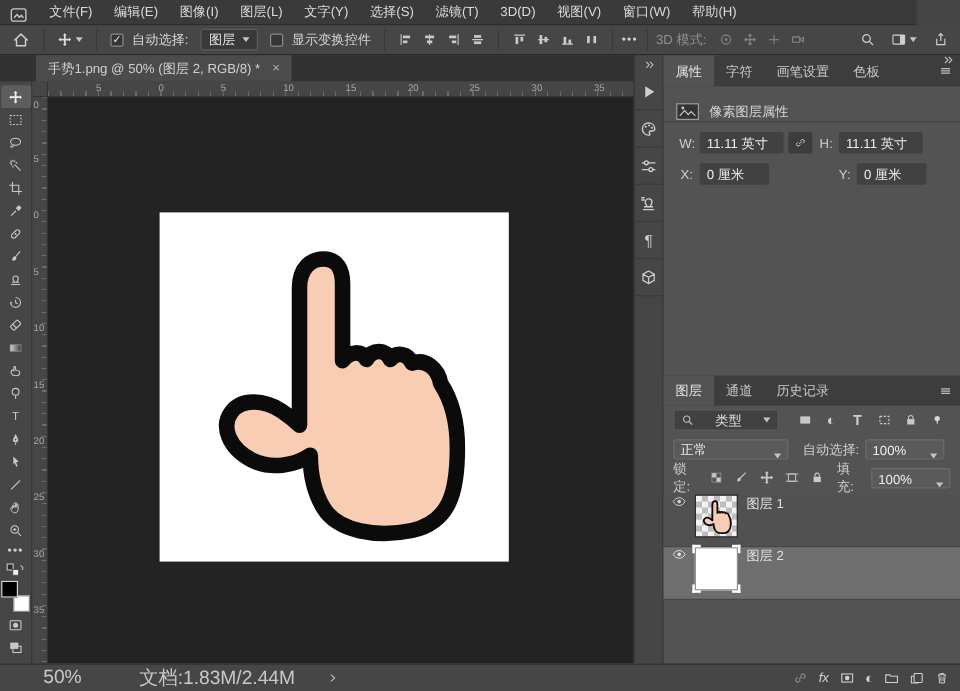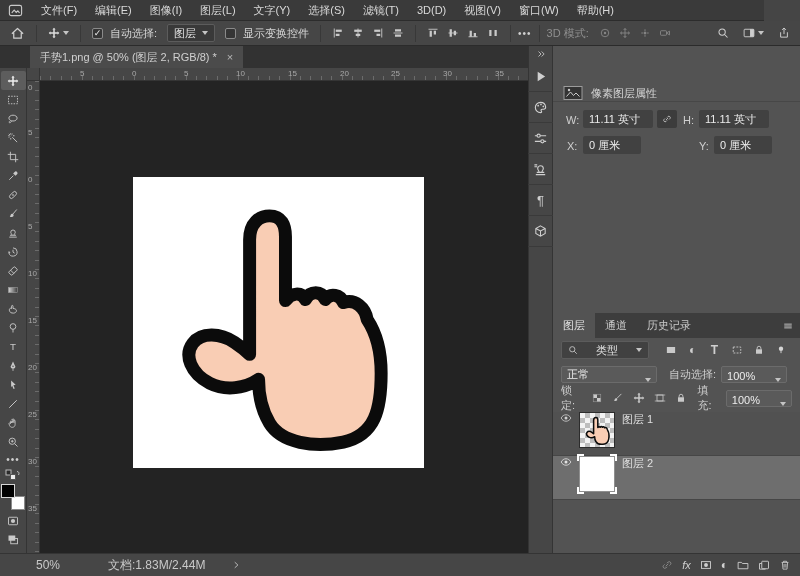--- a/index.html
+++ b/index.html
@@ -3,21 +3,21 @@
 <meta charset="utf-8">
 <style>
 *{margin:0;padding:0;box-sizing:border-box}
 body{background:#222;font-family:"Liberation Sans","DejaVu Sans",sans-serif}
 #app{position:relative;width:800px;height:576px;background:#454545;color:#d6d6d6;font-size:11px;overflow:hidden;user-select:none}
 .abs{position:absolute}
 .ic{width:15px;height:15px;display:block}
 .ic.s{width:12px;height:12px}
 .ic.xs{width:10px;height:10px}
 
-.menubar{position:absolute;left:0;top:0;width:764px;height:21px;background:#3a3a3a;border-bottom:1px solid #2c2c2c;display:flex;align-items:center}
+.menubar{position:absolute;left:0;top:0;width:764px;height:21px;background:#3a3a3a;border-bottom:1px solid #2c2c2c;display:flex;align-items:flex-end}
 .menubar .logo{margin:0 9px 0 8px}
 .menuitem{padding:0 9px;line-height:20px;color:#dadada;cursor:default}
 
 .optionsbar{position:absolute;left:0;top:21px;width:800px;height:25px;background:#464646;border-bottom:1px solid #2b2b2b;display:flex;align-items:center}
 .vsep{width:1px;height:17px;background:#383838;margin:0 7px;flex:0 0 1px}
 .obtn{display:flex;align-items:center;gap:3px;padding:0 4px}
 .cdn{width:0;height:0;border-left:3px solid transparent;border-right:3px solid transparent;border-top:4px solid #c4c4c4;display:inline-block}
 .cb{width:11px;height:11px;background:#353535;border:1px solid #8a8a8a;border-radius:2px;display:inline-flex;align-items:center;justify-content:center;font-size:9px;line-height:9px;color:#eee;margin-right:4px}
 .dd{background:#393939;border:1px solid #5c5c5c;border-radius:2px;height:18px;display:inline-flex;align-items:center;gap:6px;padding:0 6px;color:#e2e2e2}
 .dimtxt{color:#8f8f8f}
@@ -69,21 +69,21 @@
 .thumbwrap{position:relative;width:36px;height:36px;flex:0 0 36px}
 .thumb{width:36px;height:36px;border:1px solid #2c2c2c;background:#fff}
 .thumb.checker{background:repeating-conic-gradient(#bdbdbd 0% 25%,#f3f3f3 0% 50%) 0 0/10px 10px}
 .corners i{position:absolute;width:7px;height:7px;border:0 solid #fff}
 .corners i:nth-child(1){left:-2px;top:-2px;border-left-width:2px;border-top-width:2px}
 .corners i:nth-child(2){right:-2px;top:-2px;border-right-width:2px;border-top-width:2px}
 .corners i:nth-child(3){left:-2px;bottom:-2px;border-left-width:2px;border-bottom-width:2px}
 .corners i:nth-child(4){right:-2px;bottom:-2px;border-right-width:2px;border-bottom-width:2px}
 .lname{color:#e0e0e0}
 
-.statusbar{position:absolute;left:0;top:553px;width:553px;height:23px;background:#464646;border-top:1px solid #343434;display:flex;align-items:center;font-size:12px;color:#c9c9c9}
+.statusbar{position:absolute;left:0;top:553px;width:553px;height:23px;background:#464646;border-top:1px solid #343434;display:flex;align-items:center;font-size:16px;color:#c9c9c9}
 .lfooter{position:absolute;left:553px;top:553px;width:247px;height:23px;background:#464646;border-top:1px solid #343434;display:flex;align-items:center;justify-content:flex-end;gap:9px;padding-right:9px}
 .fx{font-style:italic;font-size:11px;color:#cfcfcf}
 .halfc{font-size:12px;color:#cfcfcf;line-height:1}
 .glyph{color:#cfcfcf}
 </style>
 </head>
 <body>
 
 <div id="app">
 
@@ -457,20 +457,36 @@
         <span class="glyph" style="font-size:13px">¶</span>
       </span>
     <span class="stripbtn">
         <svg class="ic" viewBox="0 0 16 16" stroke="#cfcfcf" fill="none" stroke-width="1.1">
           <path d="M8 2l5 2.8v5.4L8 13 3 10.2V4.8zM3 4.8l5 2.7 5-2.7M8 7.5V13"></path>
         </svg>
       </span>
   </div>
 
   <div class="rightpanel">
+    <div class="ptabs">
+      <span class="ptab on">属性</span>
+      <span class="ptab">字符</span>
+      <span class="ptab">画笔设置</span>
+      <span class="ptab">色板</span>
+      <span class="pcollapse">
+          <svg class="ic xs" viewBox="0 0 16 16" stroke="#bdbdbd" fill="none" stroke-width="1.5">
+            <path d="M4 4l4 4-4 4M9 4l4 4-4 4"></path>
+          </svg>
+        </span>
+      <span class="pmenu">
+          <svg class="ic xs" viewBox="0 0 16 16" stroke="#bdbdbd" fill="none" stroke-width="1.6">
+            <path d="M2 5h12M2 8h12M2 11h12"></path>
+          </svg>
+        </span>
+    </div>
     <div class="propsub">
       <svg class="ic" style="width:20px;height:16px" viewBox="0 0 20 16" stroke="#9c9c9c" fill="#333333" stroke-width="1">
           <rect x="1" y="1.5" width="18" height="13"></rect>
           <path d="M3.5 11.5l4-4.5 3 3.5 2.5-2.5 3.5 3.5" fill="none" stroke="#c9c9c9"></path>
           <circle cx="6" cy="5" r="1.2" fill="#c9c9c9" stroke="none"></circle>
         </svg>
       <span>像素图层属性</span>
     </div>
     <span class="fieldlab abs" style="left:13px;top:68px">W:</span>
     <div class="field abs" style="left:30px;top:64px;width:70px">

